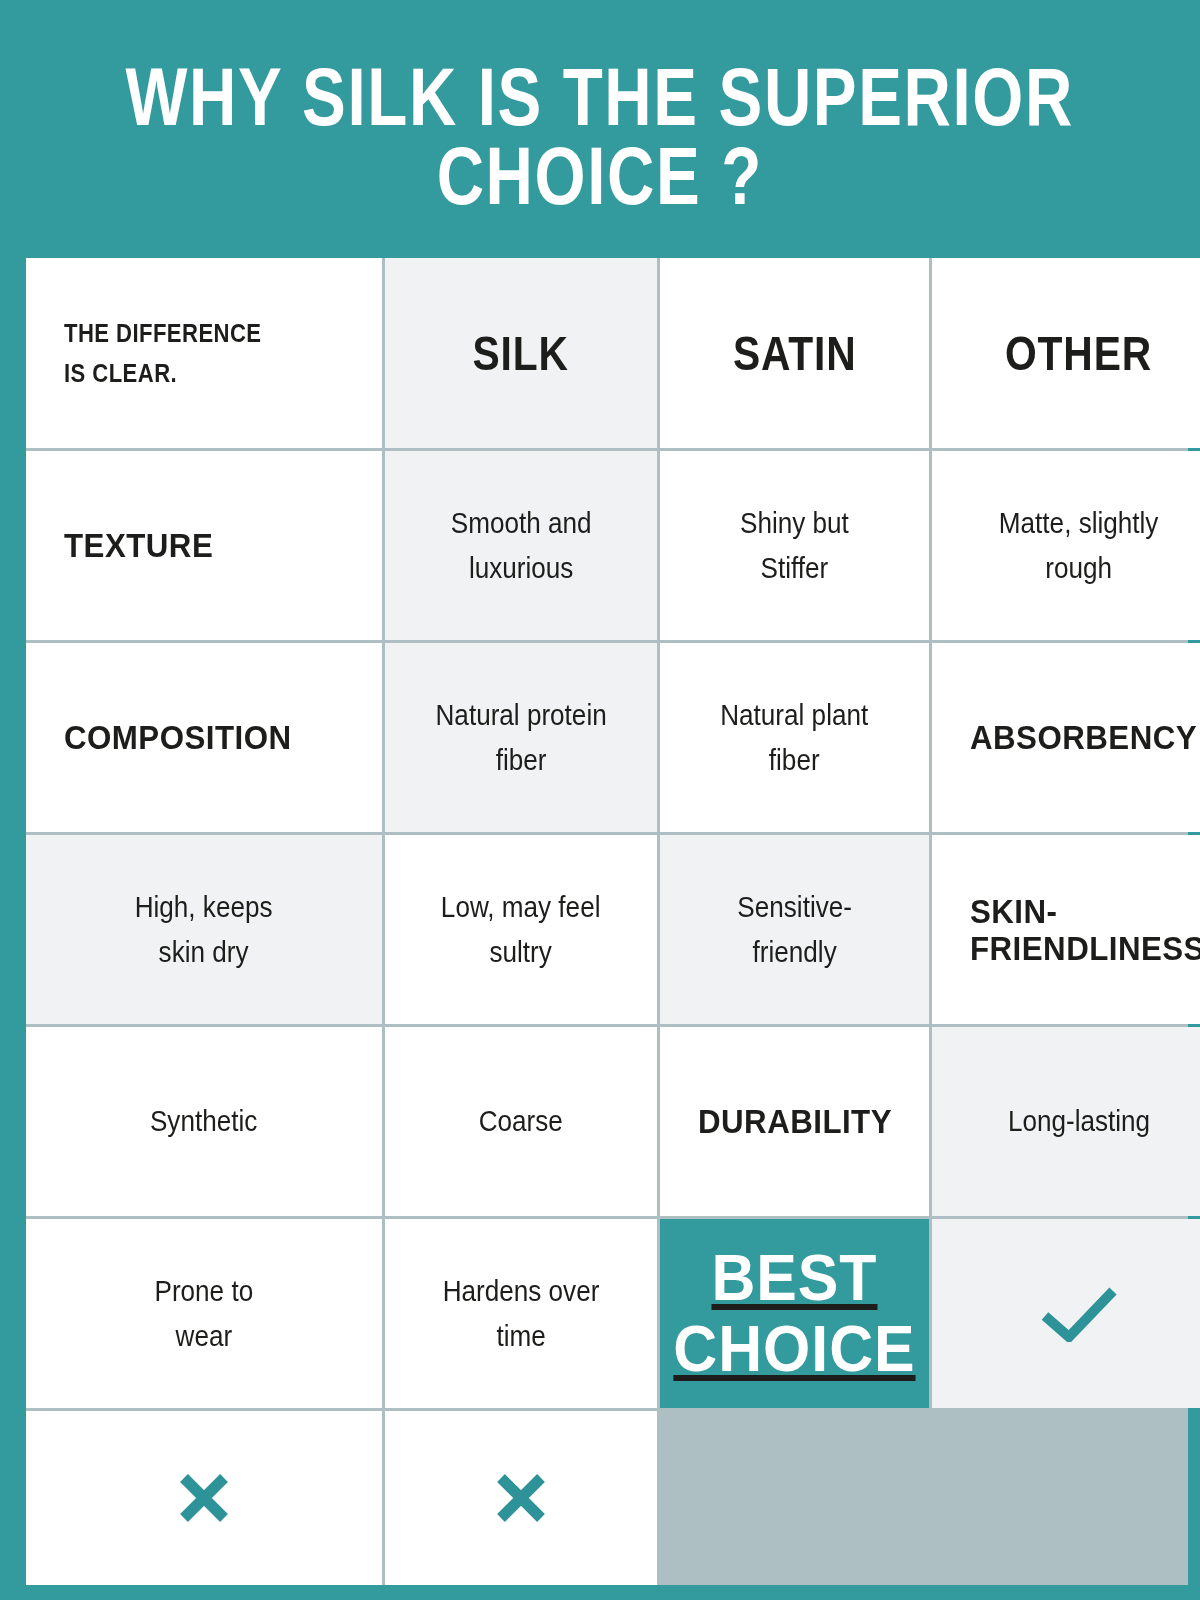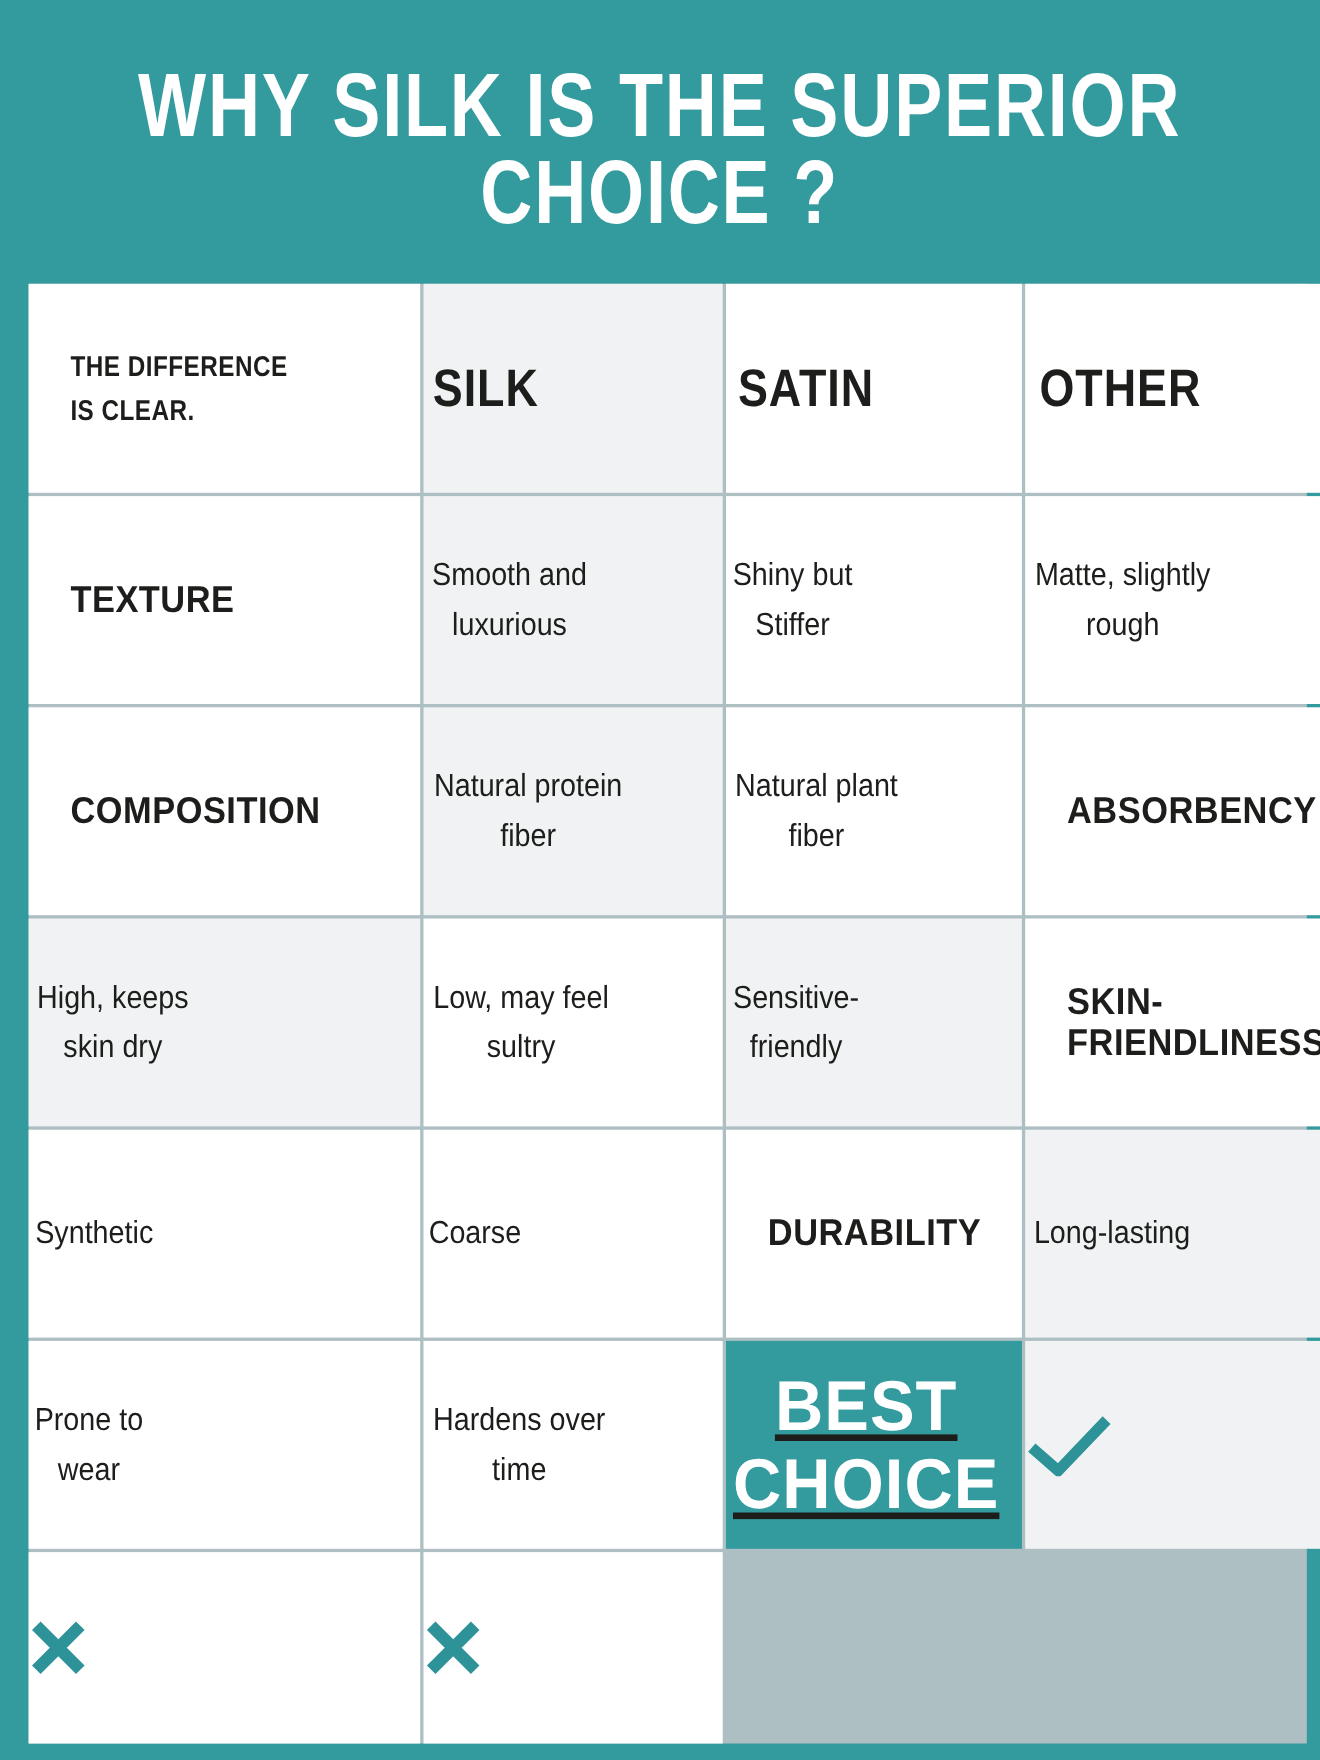--- a/index.html
+++ b/index.html
@@ -39,20 +39,21 @@
     display: grid;
     grid-template-columns: 356px 272px 269px 1fr;
     grid-template-rows: 190px 189px 189px 189px 189px 189px 1fr;
     gap: 3px;
     margin-left: 16px;
   }
   .cell {
     background: var(--cellbg, #ffffff);
     display: flex;
     align-items: center;
+    justify-content: center;
     text-align: center;
     color: var(--text, #1d1d1b);
   }
   .cell.silk { background: var(--silkbg, #f0f2f4); }
   .cell.corner, .cell.row-label {
     justify-content: flex-start;
     text-align: left;
     padding-left: 38px;
   }
   .corner-text {

